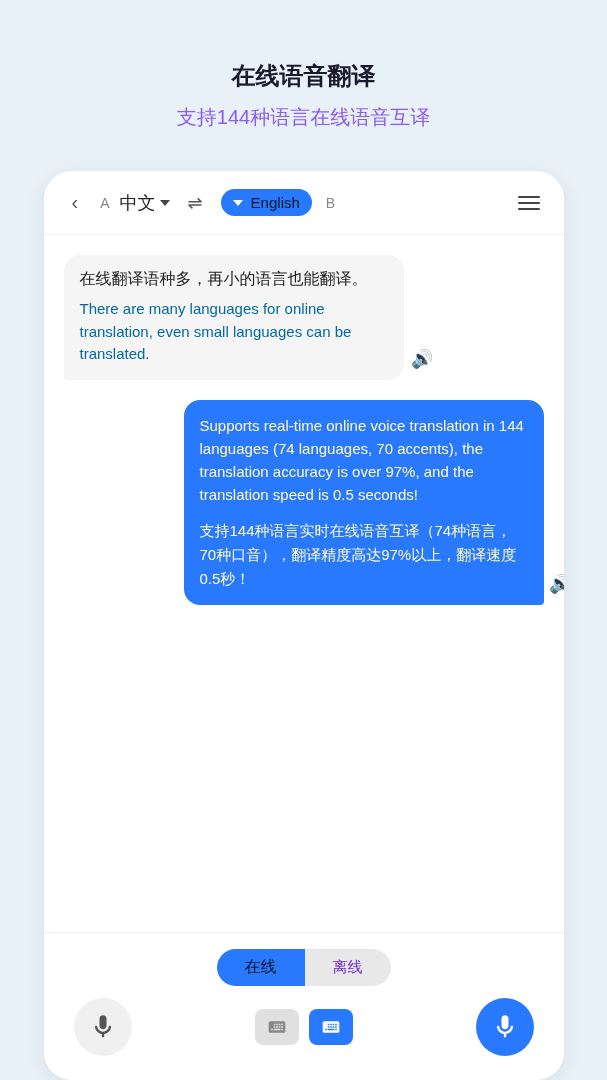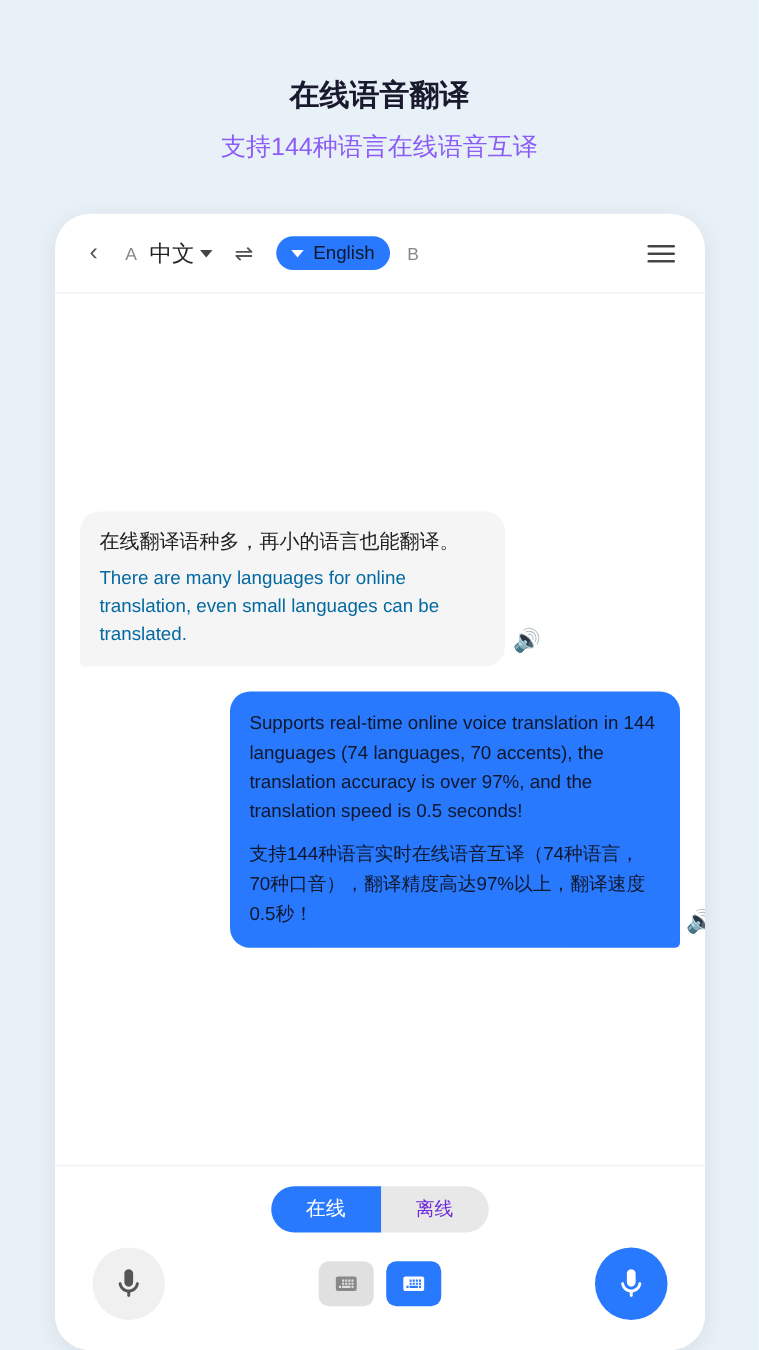--- a/index.html
+++ b/index.html
@@ -126,21 +126,20 @@
       border-radius: 2px;
     }
 
     .chat-area {
       flex: 1;
       padding: 20px 20px;
       display: flex;
       flex-direction: column;
       gap: 20px;
       overflow-y: auto;
-      justify-content: center;
     }
 
     .bubble-left {
       align-self: flex-start;
       background: #f5f5f5;
       border-radius: 16px 16px 16px 4px;
       padding: 14px 16px;
       max-width: 340px;
       position: relative;
     }
@@ -166,21 +165,21 @@
       cursor: pointer;
     }
 
     .bubble-right {
       align-self: flex-end;
       background: #2979ff;
       border-radius: 16px 16px 4px 16px;
       padding: 14px 16px;
       max-width: 360px;
       position: relative;
-      color: #0f172a;
+      color: #fef9c3;
     }
 
     .bubble-right .english-text {
       font-size: 15px;
       line-height: 1.55;
       margin-bottom: 12px;
     }
 
     .bubble-right .chinese-text {
       font-size: 15px;
@@ -205,21 +204,21 @@
 
     .mode-row {
       display: flex;
       justify-content: center;
       gap: 0;
       margin-bottom: 12px;
     }
 
     .mode-btn-online {
       background: #2979ff;
-      color: #ffffff;
+      color: #0f172a;
       border: none;
       border-radius: 20px 0 0 20px;
       padding: 8px 28px;
       font-size: 16px;
       font-weight: 500;
       cursor: pointer;
     }
 
     .mode-btn-offline {
       background: #e8e8e8;

